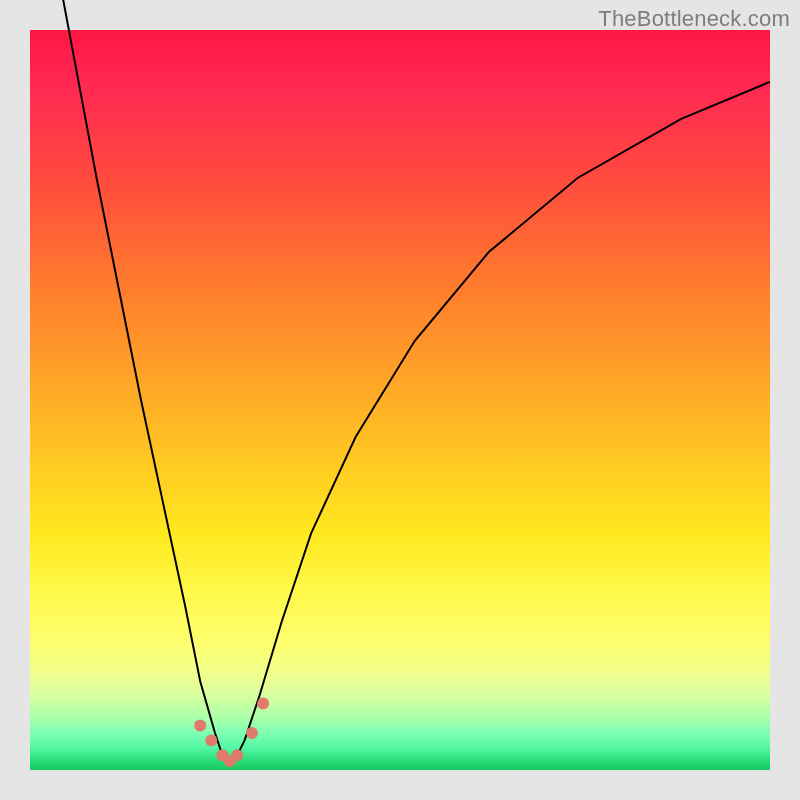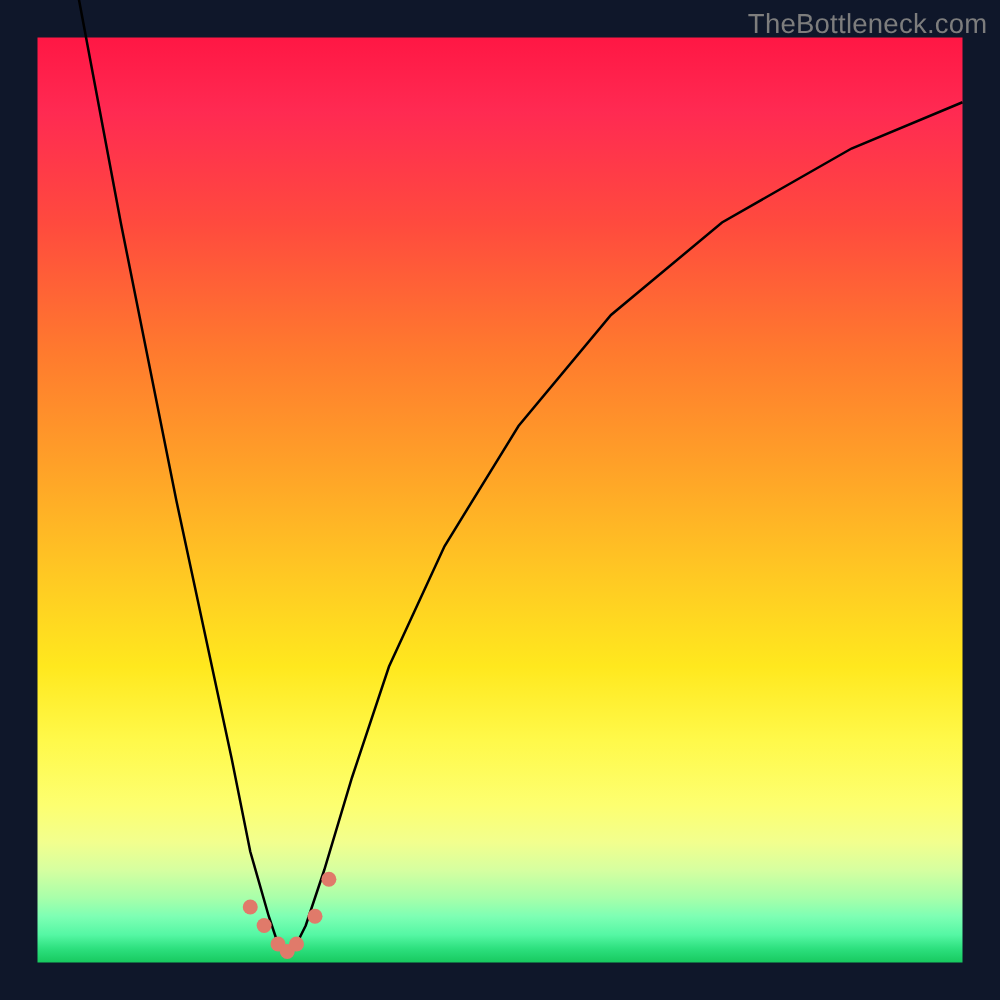--- a/index.html
+++ b/index.html
@@ -1,16 +1,16 @@
 <!DOCTYPE html>
 <html><head>
 <meta charset="utf-8">
 <style>
   html,body{margin:0;padding:0;width:800px;height:800px;overflow:hidden;background:#000;font-family:Arial,Helvetica,sans-serif}
-  .frame{position:absolute;left:0;top:0;width:800px;height:800px;background:#0f172a}
+  .frame{position:absolute;left:0;top:0;width:800px;height:800px;background:#e5e5e5}
   .plot{position:absolute;left:30px;top:30px;width:740px;height:740px;
         background:linear-gradient(to bottom,
           #ff1744 0%,
           #ff2a52 8%,
           #ff4a3e 20%,
           #ff7a2e 34%,
           #ffa028 46%,
           #ffc823 58%,
           #ffe81e 68%,
           #fff94a 76%,

